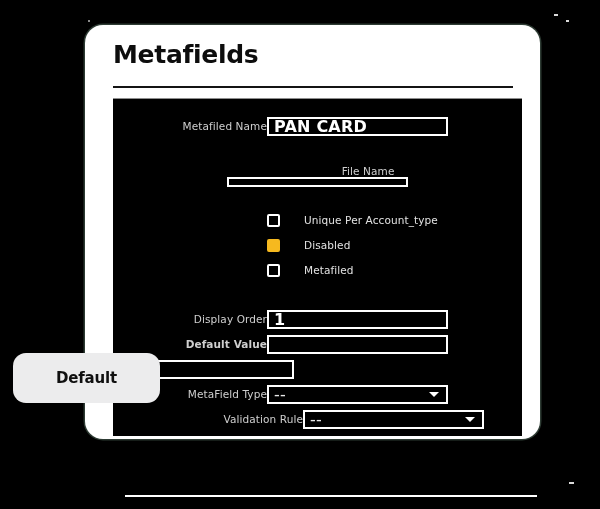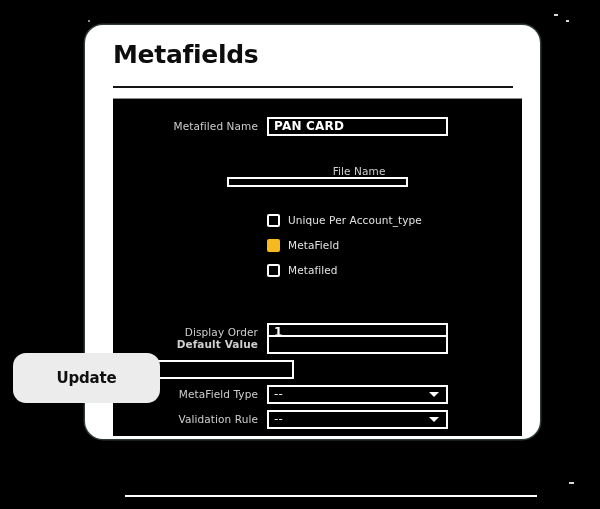--- a/index.html
+++ b/index.html
@@ -86,39 +86,38 @@
     position: absolute;
     left: 0;
     width: 100%;
     height: 22px;
     display: flex;
     align-items: center;
   }
   .row-label {
     width: 154px;
     text-align: right;
-    padding-right: 9px;
     box-sizing: border-box;
     font-size: 10.5px;
     color: #cfcfcf;
     letter-spacing: 0.1px;
     white-space: nowrap;
     font-family: "DejaVu Sans", sans-serif;
   }
   .field {
     position: relative;
     width: 181px;
     height: 19px;
     background: #000000;
     border: 2px solid #ffffff;
     box-sizing: border-box;
     display: flex;
     align-items: center;
     padding-left: 5px;
-    font-size: 12px;
+    font-size: 16px;
     color: #ffffff;
     font-weight: bold;
     font-family: "DejaVu Sans", sans-serif;
     letter-spacing: 0.2px;
     overflow: hidden;
   }
   .field.empty { color: transparent; }
   .field.select .caret {
     position: absolute;
     right: 7px;
@@ -146,21 +145,21 @@
     border: 2px solid #ffffff;
     border-radius: 2px;
     background: #000000;
     flex: 0 0 auto;
   }
   .checkbox.checked {
     background: #f6b91f;
     border-color: #f6b91f;
   }
   .check-label {
-    margin-left: 8px;
+    margin-left: 24px;
     font-size: 10.5px;
     color: #e2e2e2;
     white-space: nowrap;
     font-family: "DejaVu Sans", sans-serif;
     letter-spacing: 0.1px;
   }
 
   
   #update-button {
     position: absolute;
@@ -210,29 +209,29 @@
       <div class="field empty"></div>
     </div>
 
     <div class="check-row" style="top:112px;">
       <div class="checkbox"></div>
       <div class="check-label">Unique Per Account_type</div>
     </div>
 
     <div class="check-row" style="top:137px;">
       <div class="checkbox checked"></div>
-      <div class="check-label">MetaField</div>
+      <div class="check-label">Disabled</div>
     </div>
 
     <div class="check-row" style="top:162px;">
       <div class="checkbox"></div>
       <div class="check-label">Metafiled</div>
     </div>
 
-    <div class="form-row" style="top:222px;">
+    <div class="form-row" style="top:209px;">
       <div class="row-label">Display Order</div>
       <div class="field">1</div>
     </div>
 
     <div class="form-row" style="top:234px;font-weight:bold;">
       <div class="row-label">Default Value</div>
       <div class="field empty"></div>
     </div>
 
     <div class="form-row" style="top:259px;">
@@ -240,24 +239,24 @@
     </div>
 
     <div class="form-row" style="top:284px;">
       <div class="row-label">MetaField Type</div>
       <div class="field select placeholder-dash">
         <span>--</span>
         <span class="caret"></span>
       </div>
     </div>
 
-    <div class="form-row" style="top:309px;">
+    <div class="form-row" style="top:309px;margin-left:36px;">
       <div class="row-label">Validation Rule</div>
       <div class="field select placeholder-dash">
         <span>--</span>
         <span class="caret"></span>
       </div>
     </div>
 
   </div>
 </div>
 
-<button id="update-button">Update</button>
+<button id="update-button">Default</button>
 
 </body></html>

